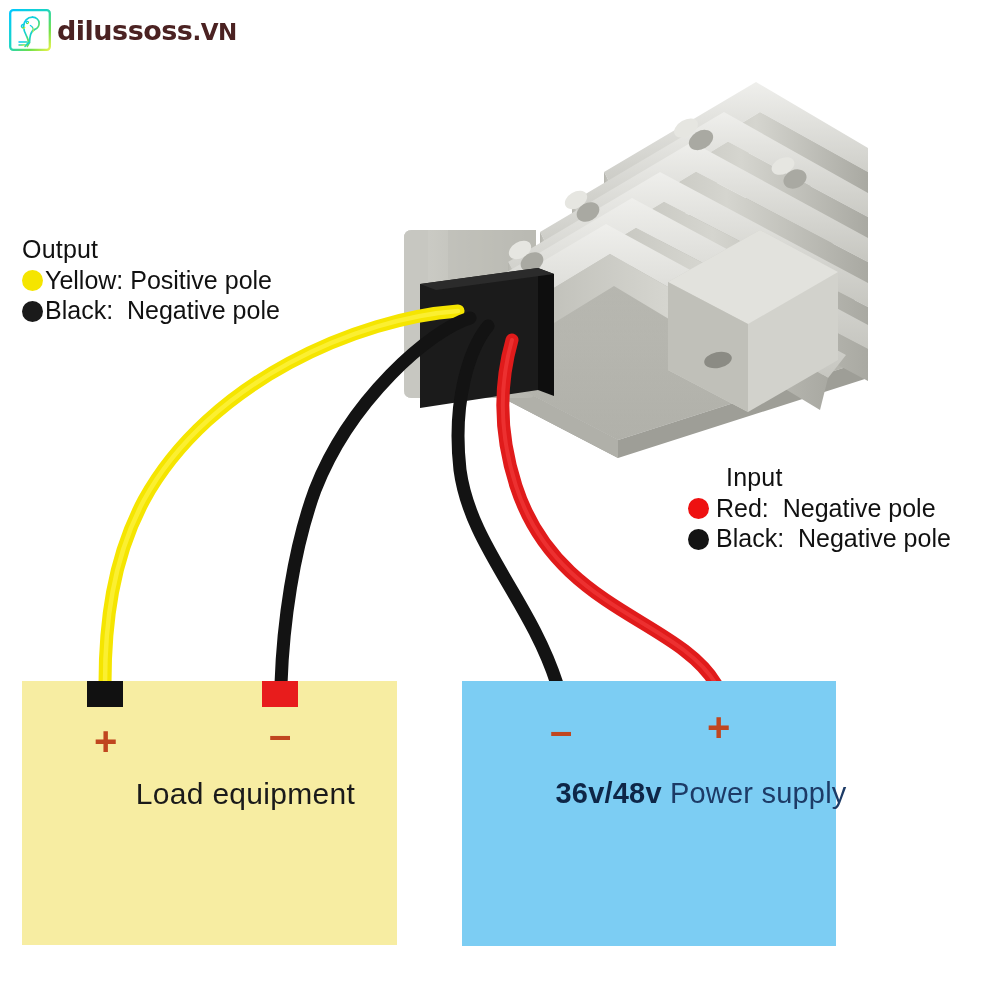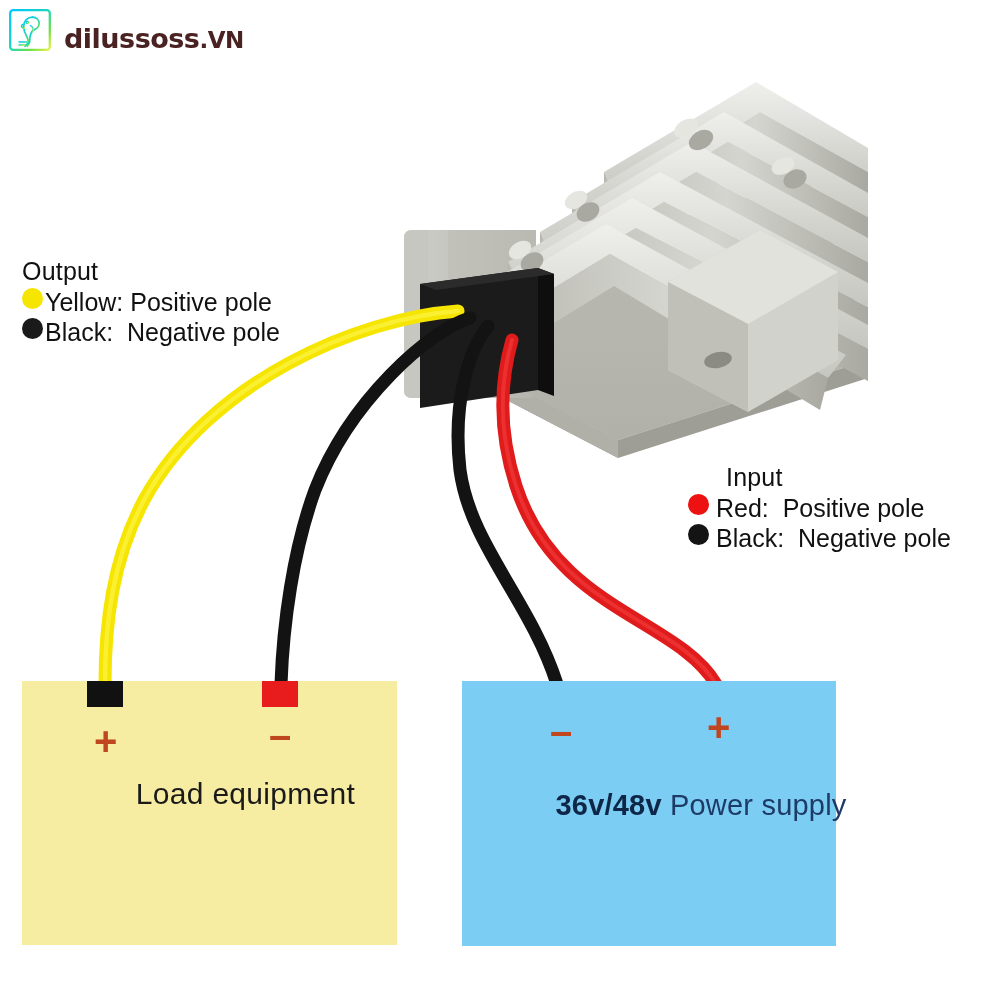--- a/index.html
+++ b/index.html
@@ -4,59 +4,59 @@
 <style>
   html,body{margin:0;padding:0;background:#ffffff;}
   body{
     width:1001px;height:1001px;position:relative;overflow:hidden;
     font-family:"Liberation Sans","DejaVu Sans",sans-serif;
     background:#ffffff;
   }
   #stage{position:absolute;left:0;top:0;width:1001px;height:1001px;}
 
   
-  .wm{position:absolute;left:8px;top:8px;display:flex;align-items:flex-end;gap:12px;}
+  .wm{position:absolute;left:8px;top:8px;display:flex;align-items:center;gap:5px;}
   .wm-mark{width:44px;height:44px;position:relative;flex:0 0 auto;}
   .wm-text{
     font-family:"DejaVu Sans","Liberation Sans",sans-serif;
     font-weight:bold;font-size:27px;letter-spacing:-0.5px;
     color:#4b2222;line-height:1;white-space:nowrap;
   }
   .wm-text .dom{font-size:23px;}
 
   
   .legend{position:absolute;}
   .legend .ttl{
     font-size:25px;color:#111;letter-spacing:0.2px;line-height:1.22;
     white-space:nowrap;
   }
   .legend .row{
-    display:flex;align-items:flex-start;line-height:1.22;white-space:nowrap;
+    display:flex;align-items:center;line-height:1.22;white-space:nowrap;
     font-size:25px;color:#111;
   }
   .legend .row .dot{
     width:21px;height:21px;border-radius:50%;flex:0 0 auto;margin-right:2px;
     position:relative;top:1px;
   }
   .legend .row .txt{white-space:pre;}
 
-  #legend-output{left:22px;top:256px;}
+  #legend-output{left:22px;top:234px;}
   #legend-input{left:688px;top:462px;}
   #legend-input .ttl{padding-left:2px;margin-left:36px;}
   #legend-input .row .dot{margin-right:7px;}
 
   
   .box{position:absolute;}
   #load-box{left:22px;top:681px;width:375px;height:264px;background:#f7eda2;}
   #supply-box{left:462px;top:681px;width:374px;height:265px;background:#7 acfee;background:#7ccdf3;}
   .box-label{
     position:absolute;width:100%;text-align:center;white-space:nowrap;margin-left:36px;
   }
   #load-label{top:96px;font-size:30px;color:#1a1a1a;letter-spacing:0.3px;}
-  #supply-label{top:108px;font-size:29px;color:#15305c;letter-spacing:0.2px;padding-left:16px;}
+  #supply-label{top:96px;font-size:29px;color:#15305c;letter-spacing:0.2px;padding-left:16px;}
   #supply-label .volt{font-weight:bold;color:#0e2647;}
   #supply-label .rest{font-weight:normal;color:#1d3b66;}
 
   
   .term{position:absolute;width:36px;height:26px;}
   .sign{position:absolute;font-size:40px;line-height:1;font-weight:bold;color:#c0461f;}
 
   
   #device{position:absolute;left:368px;top:60px;width:512px;height:410px;}
   #device svg{display:block;}
@@ -226,21 +226,21 @@
     <div class="row">
       <span class="dot" style="background:#1a1a1a;"></span>
       <span class="txt">Black:  Negative pole</span>
     </div>
   </div>
 
   <div class="legend" id="legend-input">
     <div class="ttl">Input</div>
     <div class="row">
       <span class="dot" style="background:#ee1111;"></span>
-      <span class="txt">Red:  Positive pole</span>
+      <span class="txt">Red:  Negative pole</span>
     </div>
     <div class="row">
       <span class="dot" style="background:#141414;"></span>
       <span class="txt">Black:  Negative pole</span>
     </div>
   </div>
 
   <div class="box" id="load-box">
 
     <div class="term" style="left:65px;top:0px;background:#111111;"></div>

